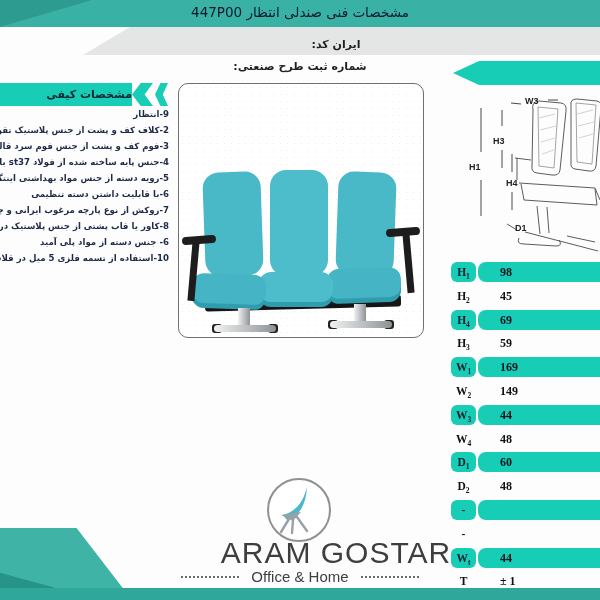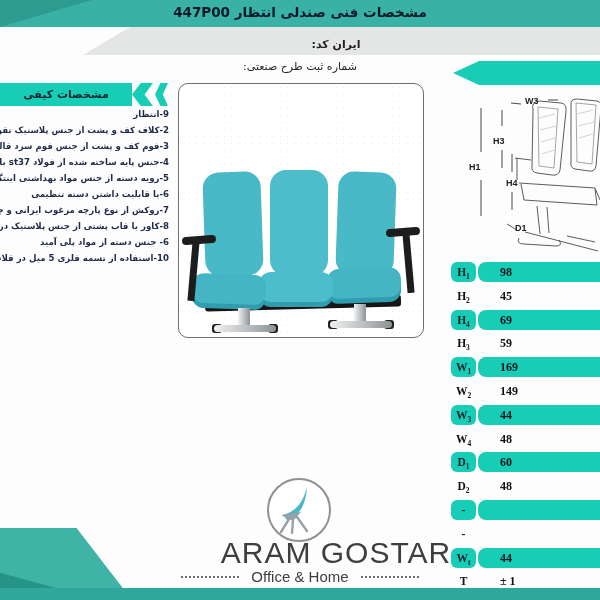--- a/index.html
+++ b/index.html
@@ -3,30 +3,30 @@
 <meta charset="utf-8">
 <style>
   html,body{margin:0;padding:0;background:#fff;}
   #canvas{position:relative;width:600px;height:600px;overflow:hidden;background:#fdfdfd;
           font-family:"DejaVu Sans",sans-serif;}
   
   .band-top{position:absolute;left:0;top:0;width:600px;height:27px;background:#3ab1a5;}
   .band-top-dark{position:absolute;left:0;top:0;width:92px;height:27px;background:#2e9b90;
                  clip-path:polygon(0 0,100% 0,0 100%);}
   .page-title{position:absolute;left:0;top:4px;width:600px;text-align:center;direction:rtl;
-              font-size:13.5px;font-weight:700;color:#0c1a2b;}
+              font-size:13.5px;font-weight:400;color:#0c1a2b;}
   .gray-bar{position:absolute;left:0;top:27px;width:600px;height:28px;background:#e4e6e6;
             clip-path:polygon(130px 0,600px 0,600px 100%,83px 100%);}
   .iran-code{position:absolute;left:0;top:38px;width:600px;text-align:center;direction:rtl;
              font-size:11px;font-weight:600;color:#1f1f1f;padding-left:36px;}
   .reg-no{position:absolute;left:0;top:60px;width:600px;text-align:center;direction:rtl;
-          font-size:11px;font-weight:400;color:#1f1f1f;}
+          font-size:11px;font-weight:700;color:#1f1f1f;}
   
   .specs-head{position:absolute;left:0;top:83px;width:132px;height:23px;background:#17cdb6;
-              direction:rtl;text-align:center;line-height:23px;font-size:11px;font-weight:700;color:#0e2433;}
+              direction:rtl;line-height:23px;font-size:11px;font-weight:700;color:#0e2433;}
   .chev{position:absolute;top:83px;height:23px;background:#17cdb6;
         clip-path:polygon(100% 0,42% 0,0 50%,42% 100%,100% 100%,60% 50%);}
   .chev.c1{left:132px;width:21px;}
   .chev.c2{left:155px;width:13px;}
   .specs-list{position:absolute;left:0;top:106px;width:171px;height:172px;direction:rtl;overflow:hidden;}
   .spec-item{white-space:nowrap;overflow:hidden;height:16px;line-height:16px;
              font-size:8.6px;font-weight:600;color:#1d2a48;padding-right:2px;}
   
   .photo-box{position:absolute;left:178px;top:83px;width:246px;height:255px;background:#fff;
              border:1.5px solid #6f6f6f;border-radius:10px;box-sizing:border-box;

